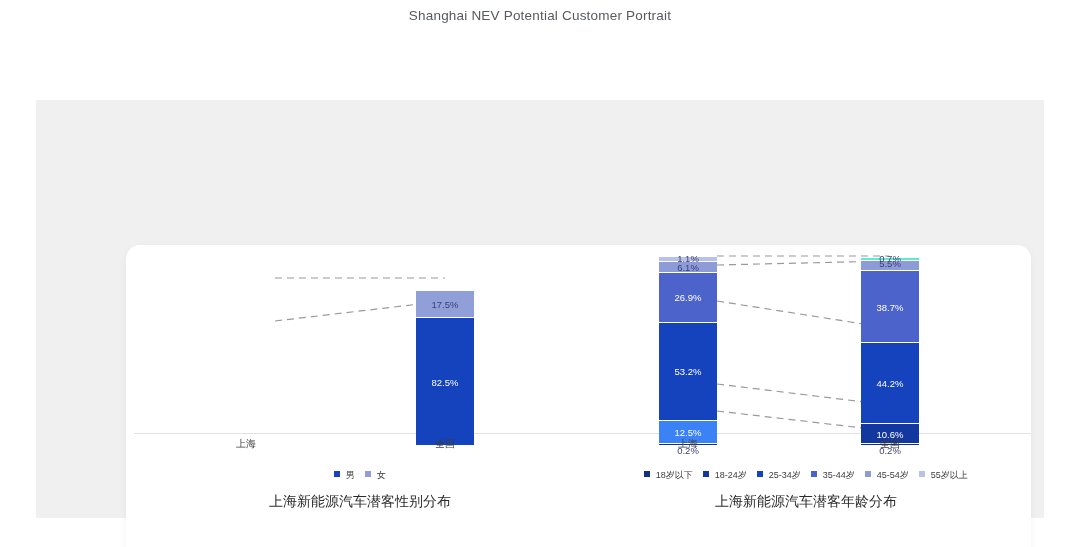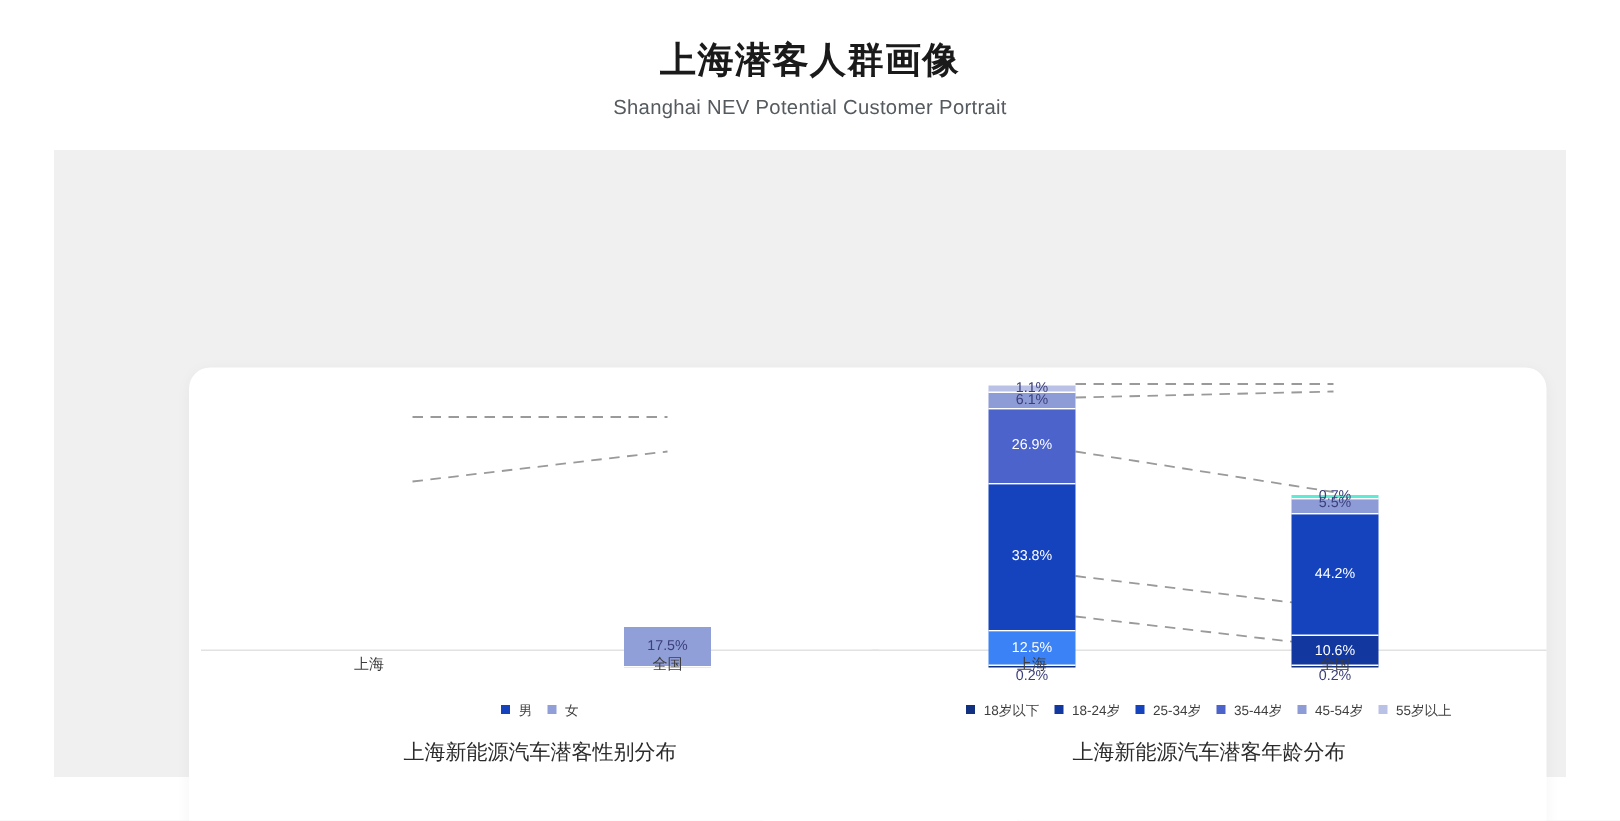--- a/index.html
+++ b/index.html
@@ -172,21 +172,20 @@
     text-align: center;
     font-size: 14px;
     color: #2b2b2b;
     line-height: 20px;
   }
 </style>
 </head>
 <body>
 
 <div class="header">
-  <h1 class="page-title">上海潜客人群画像</h1>
   <p class="page-subtitle">Shanghai NEV Potential Customer Portrait</p>
 </div>
 
 <div class="gray-panel">
 
   <div class="white-card">
 
     <div class="chart-block" id="chart-left">
       <div class="plot-area">
 
@@ -195,20 +194,23 @@
         <svg class="connectors" viewBox="0 0 452 200" preserveAspectRatio="none">
           <line x1="141" y1="33" x2="311" y2="33" stroke="#9a9a9a" stroke-width="1.2" stroke-dasharray="7,5"></line>
           <line x1="141" y1="76" x2="311" y2="56" stroke="#9a9a9a" stroke-width="1.2" stroke-dasharray="7,5"></line>
         </svg>
 
         <div class="tick-label" style="left: 72px;">上海</div>
 
         <div class="column" style="left: 282px;">
           <div class="seg" style="height: 26.9px; background:#919FD9;">
             <span class="seg-label inside lbl-light">17.5%</span>
+          </div>
+          <div class="seg" style="height: 126.7px; background:#1543BE; border-bottom:none;">
+            <span class="seg-label inside lbl-dark">82.5%</span>
           </div>
         </div>
         <div class="tick-label" style="left: 271px;">全国</div>
       </div>
 
       <div class="legend">
         <span class="legend-item">
           <span class="legend-swatch" style="background:#1543BE;"></span>
           <span class="legend-text">男</span>
         </span>
@@ -238,38 +240,41 @@
           <div class="seg" style="height: 4.8px; background:#B9C2E6;">
             <span class="seg-label lbl-light" style="top:-4px;">1.1%</span>
           </div>
           <div class="seg" style="height: 11.3px; background:#8D9BD6;">
             <span class="seg-label inside lbl-light">6.1%</span>
           </div>
           <div class="seg" style="height: 49.6px; background:#4C63CB;">
             <span class="seg-label inside lbl-dark">26.9%</span>
           </div>
           <div class="seg" style="height: 98.1px; background:#1543BE;">
-            <span class="seg-label inside lbl-dark">33.8%</span>
+            <span class="seg-label inside lbl-dark">53.2%</span>
           </div>
           <div class="seg" style="height: 23.1px; background:#3b82f6;">
             <span class="seg-label inside lbl-dark">12.5%</span>
           </div>
           <div class="seg" style="height: 1.1px; background:#11307F; border-bottom:none;">
             <span class="seg-label lbl-light" style="top:1px;">0.2%</span>
           </div>
         </div>
         <div class="tick-label" style="left: 67px;">上海</div>
 
         <div class="column" style="left: 280px;">
           <div class="seg" style="height: 3.1px; background:#5eead4;">
             <span class="seg-label lbl-light" style="top:-5px;">0.7%</span>
           </div>
           <div class="seg" style="height: 10.2px; background:#8D9BD6;">
             <span class="seg-label lbl-light" style="top:-3px;">5.5%</span>
           </div>
+          <div class="seg" style="height: 71.4px; background:#4C63CB;">
+            <span class="seg-label inside lbl-dark">38.7%</span>
+          </div>
           <div class="seg" style="height: 81.5px; background:#1543BE;">
             <span class="seg-label inside lbl-dark">44.2%</span>
           </div>
           <div class="seg" style="height: 19.6px; background:#12379F;">
             <span class="seg-label inside lbl-dark">10.6%</span>
           </div>
           <div class="seg" style="height: 1.1px; background:#11307F; border-bottom:none;">
             <span class="seg-label lbl-light" style="top:1px;">0.2%</span>
           </div>
         </div>

